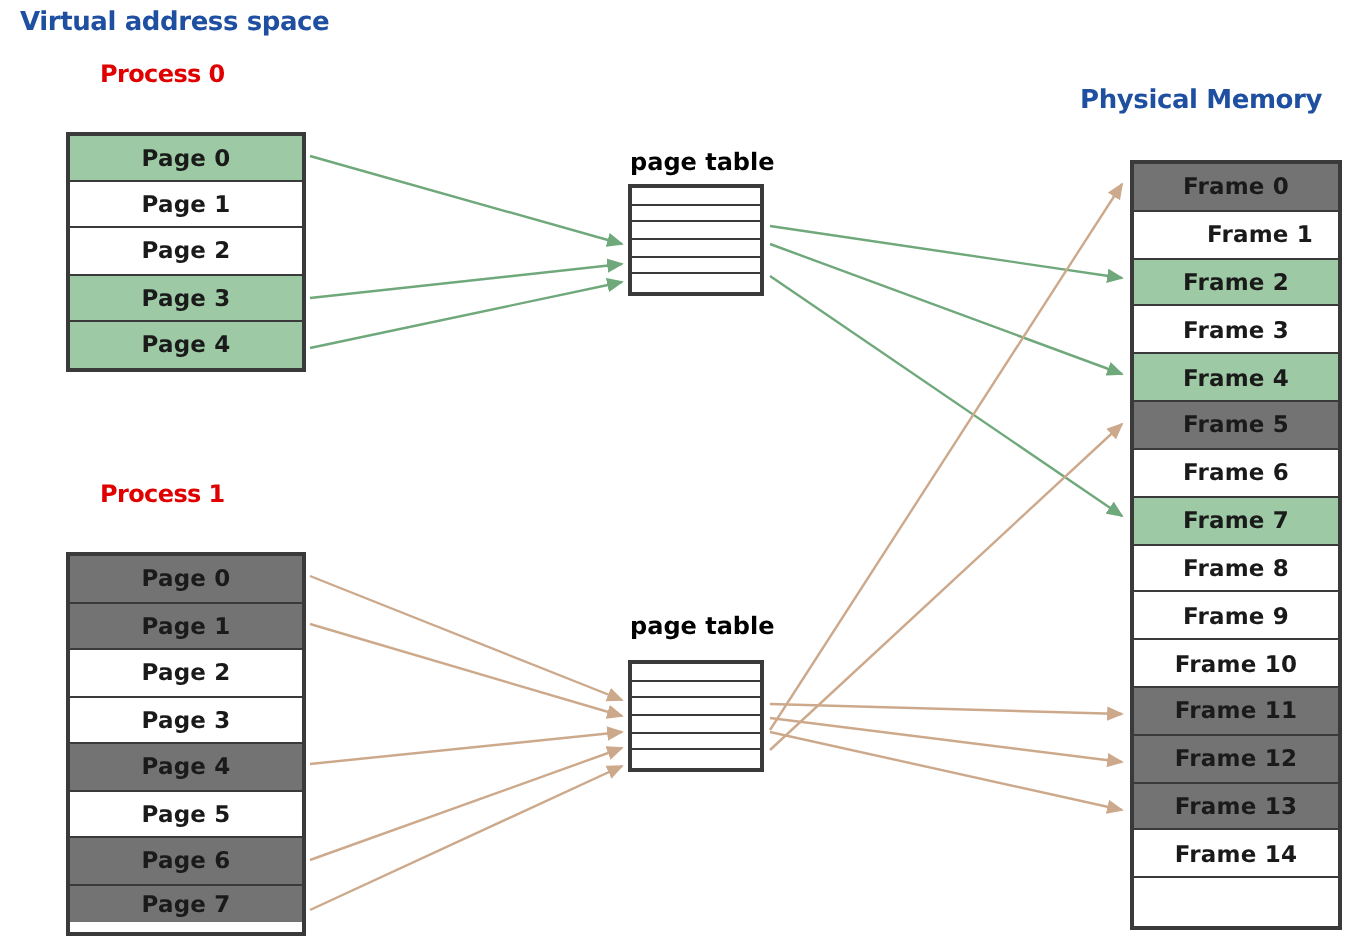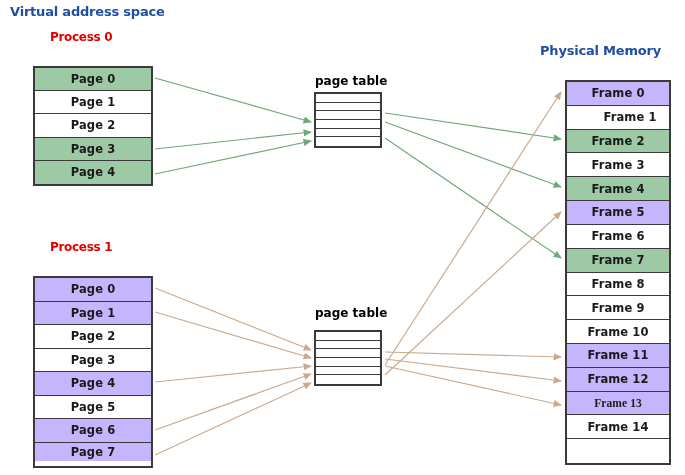--- a/index.html
+++ b/index.html
@@ -56,21 +56,21 @@
     display: flex;
     align-items: center;
     justify-content: center;
     font-size: 11.5px;
     color: #1a1a1a;
     font-weight: bold;
     letter-spacing: 0.1px;
   }
   .stack .cell:last-child { border-bottom: none; }
   .cell.green { background: #9dc9a5; }
-  .cell.brown { background: #c4b5fd; }
+  .cell.brown { background: #737373; }
   .cell.white { background: #ffffff; }
 
   
   .pagetable {
     position: absolute;
     box-sizing: border-box;
     border: 2px solid #3a3a3a;
     background: #ffffff;
   }
   .pagetable .ptrow {
@@ -149,21 +149,21 @@
       <div class="cell white" style="height: 23.8125px;">Frame 3</div>
       <div class="cell green" style="height: 23.8125px;">Frame 4</div>
       <div class="cell brown" style="height: 23.8125px;">Frame 5</div>
       <div class="cell white" style="height: 23.8125px;">Frame 6</div>
       <div class="cell green" style="height: 23.8125px;">Frame 7</div>
       <div class="cell white" style="height: 23.8125px;">Frame 8</div>
       <div class="cell white" style="height: 23.8125px;">Frame 9</div>
       <div class="cell white" style="height: 23.8125px;">Frame 10</div>
       <div class="cell brown" style="height: 23.8125px;">Frame 11</div>
       <div class="cell brown" style="height: 23.8125px;">Frame 12</div>
-      <div class="cell brown" style="height: 23.8125px; font-family: Liberation Serif, serif;">Frame 13</div>
+      <div class="cell brown" style="height: 23.8125px;">Frame 13</div>
       <div class="cell white" style="height: 23.8125px;">Frame 14</div>
       <div class="cell white" style="height: 23.8125px; margin-top: 40px;">Frame 15</div>
     </div>
 
   <svg id="arrows" viewBox="0 0 685 475">
     <defs>
       <marker id="head-green" markerWidth="7" markerHeight="6" refX="6.2" refY="3" orient="auto" markerUnits="strokeWidth">
         <path d="M0,0 L7,3 L0,6 z" fill="#6fa87a"></path>
       </marker>
       <marker id="head-brown" markerWidth="7" markerHeight="6" refX="6.2" refY="3" orient="auto" markerUnits="strokeWidth">

